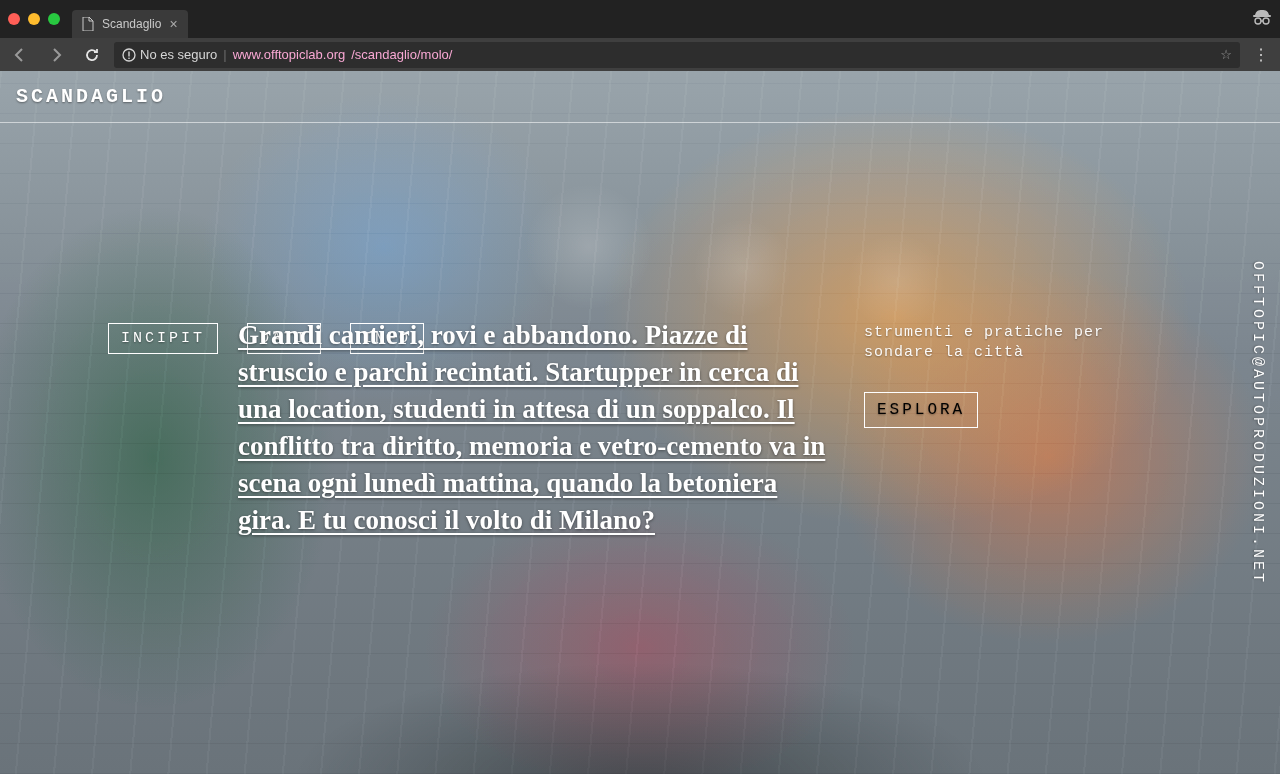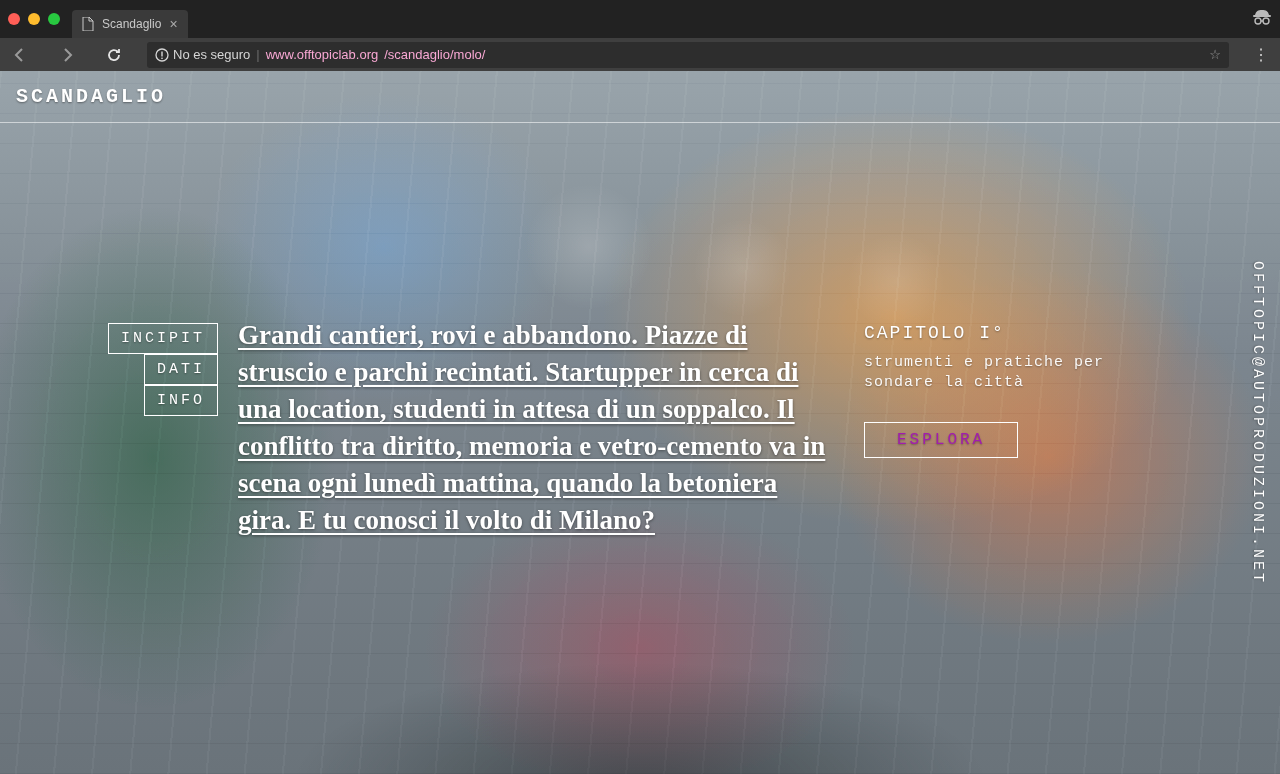--- a/index.html
+++ b/index.html
@@ -8,21 +8,21 @@
   
   .titlebar { height: 38px; background: #222; display: flex; align-items: center; padding: 0 8px; position: relative; }
   .traffic { display: flex; gap: 8px; margin-right: 12px; }
   .traffic span { width: 12px; height: 12px; border-radius: 50%; display: inline-block; }
   .t-close { background: #ff5f57; } .t-min { background: #febc2e; } .t-max { background: #28c840; }
   .tab { background: #3a3a3a; color: #c9c9c9; font-size: 12px; height: 28px; display: flex; align-items: center; padding: 0 10px; border-radius: 4px 4px 0 0; gap: 8px; max-width: 210px; position: relative; top: 5px; }
   .tab .doc-icon svg { display: block; }
   .tab .close { margin-left: auto; color: #aaa; font-size: 14px; cursor: pointer; }
   .incognito { margin-left: auto; color: #bbb; }
 
-  .addrbar { height: 33px; background: #3f3f3f; display: flex; align-items: center; padding: 0 6px; gap: 19px; }
+  .addrbar { height: 33px; background: #3f3f3f; display: flex; align-items: center; padding: 0 6px; gap: 8px; }
   .nav-btn { width: 28px; height: 28px; display: flex; align-items: center; justify-content: center; color: #9a9a9a; cursor: pointer; }
   .nav-btn.enabled { color: #e6e6e6; }
   .omnibox { flex: 1; height: 26px; background: #2d2d2d; border-radius: 3px; display: flex; align-items: center; padding: 0 8px; color: #bfbfbf; font-size: 13px; gap: 6px; }
   .omnibox .insecure { color: #d6d6d6; display: flex; align-items: center; gap: 4px; }
   .omnibox .sep { color: #6a6a6a; }
   .omnibox .host { color: #f9a8d4; }
   .omnibox .path { color: #f9a8d4; }
   .star { color: #9a9a9a; margin-left: 6px; }
   .menu-dots { width: 26px; text-align: center; color: #cfcfcf; font-size: 16px; }
 
@@ -51,32 +51,32 @@
       radial-gradient(circle 70px at 58% 28%, rgba(255,255,255,0.14), transparent 70%),
       radial-gradient(circle 70px at 70% 30%, rgba(255,255,255,0.12), transparent 70%),
       radial-gradient(ellipse 500px 180px at 50% 102%, rgba(0,0,0,0.35), transparent 70%);
   }
 
   
   .site-header { position: absolute; top: 0; left: 0; right: 0; height: 52px; display: flex; align-items: center; padding: 0 16px; border-bottom: 1px solid rgba(255,255,255,0.55); }
   .site-title { color: #fff; font-family: "Courier New", monospace; font-size: 20px; letter-spacing: 3px; font-weight: 600; text-shadow: 0 1px 2px rgba(0,0,0,0.4); }
 
   
-  .nav-col { position: absolute; left: 108px; top: 252px; display: flex; flex-direction: column; align-items: flex-end; gap: 0; }
+  .nav-col { position: absolute; left: 108px; top: 252px; display: flex; flex-direction: row; align-items: flex-end; gap: 29px; }
   .nav-col a { display: inline-block; border: 1.5px solid #fff; color: #fff; font-family: "Courier New", monospace; font-size: 15px; letter-spacing: 3px; padding: 6px 12px; text-decoration: none; text-shadow: 0 1px 2px rgba(0,0,0,0.35); }
 
   
   .hero { position: absolute; left: 238px; top: 246px; width: 596px; color: #fff; }
   .hero p { font-family: Georgia, "Times New Roman", serif; font-weight: 700; font-size: 27px; line-height: 1.37; text-decoration: underline; text-underline-offset: 4px; text-decoration-thickness: 2px; text-shadow: 0 1px 3px rgba(0,0,0,0.45); }
 
   
   .chapter { position: absolute; left: 864px; top: 252px; width: 300px; color: #fff; font-family: "Courier New", monospace; text-shadow: 0 1px 2px rgba(0,0,0,0.35); }
   .chapter .cap { font-size: 18px; letter-spacing: 2px; margin-bottom: 10px; }
   .chapter .sub { font-size: 15px; letter-spacing: 1px; line-height: 1.35; margin-bottom: 28px; opacity: 0.95; }
-  .chapter a { display: inline-block; border: 1.5px solid #fff; color: #a21caf; font-size: 16px; letter-spacing: 3px; padding: 8px 32px; text-decoration: none; }
+  .chapter a { display: inline-block; border: 1.5px solid #fff; color: #000000; font-size: 16px; letter-spacing: 3px; padding: 8px 12px; text-decoration: none; }
 
   
   .vmail { position: absolute; right: 14px; top: 50%; transform: translateY(-50%); color: #fff; font-family: "Courier New", monospace; font-size: 15px; letter-spacing: 3px; writing-mode: vertical-rl; text-shadow: 0 1px 2px rgba(0,0,0,0.4); }
 </style>
 </head>
 <body>
 
 <div class="titlebar">
   <div class="traffic">
     <span class="t-close"></span>
@@ -148,19 +148,18 @@
     <a href="#">INCIPIT</a>
     <a href="#">DATI</a>
     <a href="#">INFO</a>
   </nav>
 
   <div class="hero">
     <p>Grandi cantieri, rovi e abbandono. Piazze di struscio e parchi recintati. Startupper in cerca di una location, studenti in attesa di un soppalco. Il conflitto tra diritto, memoria e vetro-cemento va in scena ogni lunedì mattina, quando la betoniera gira. E tu conosci il volto di Milano?</p>
   </div>
 
   <aside class="chapter">
-    <div class="cap">CAPITOLO I°</div>
     <div class="sub">strumenti e pratiche per sondare la città</div>
     <a href="#">ESPLORA</a>
   </aside>
 
   <div class="vmail">OFFTOPIC@AUTOPRODUZIONI.NET</div>
 </div>
 
 </body></html>

